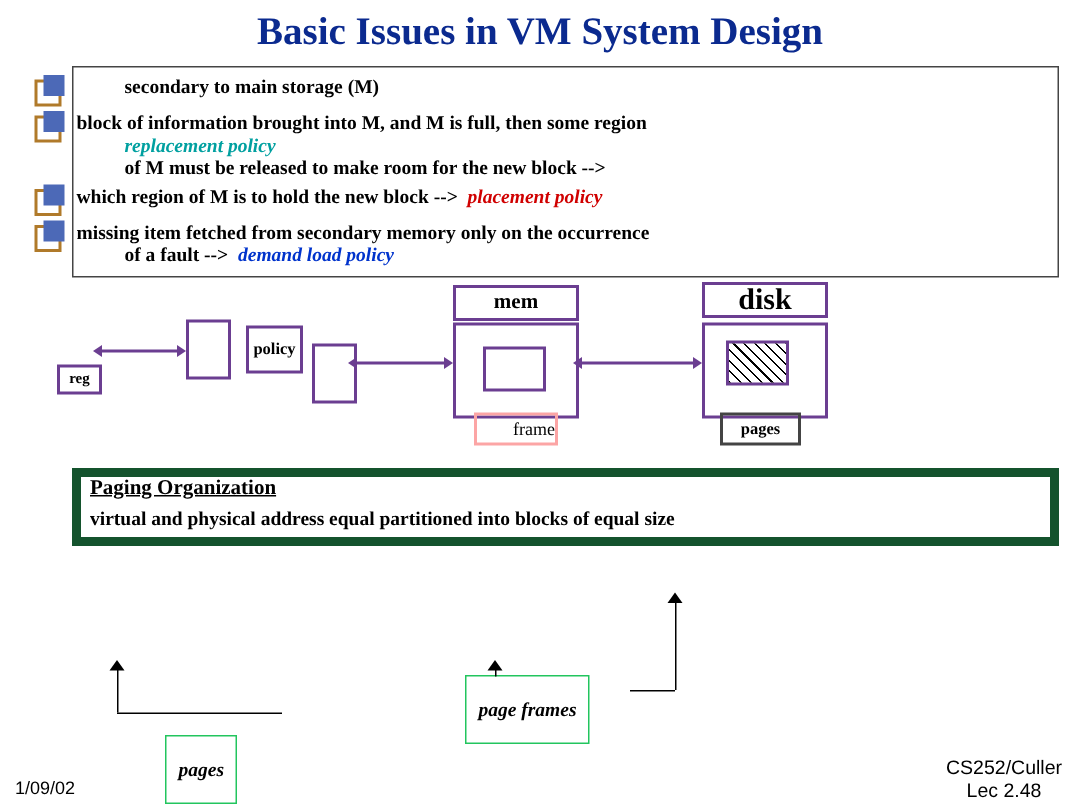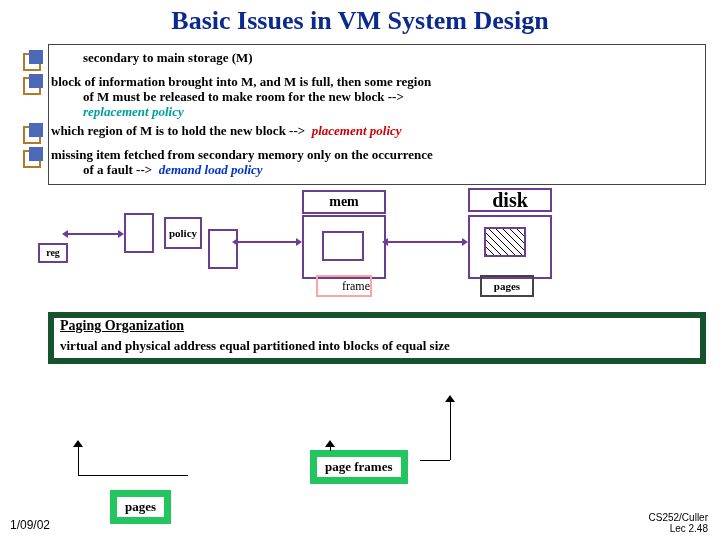--- a/index.html
+++ b/index.html
@@ -85,38 +85,38 @@
   }
   .arrow::before { left:-6px; border-right:6px solid #6b3e91; }
   .arrow::after  { right:-6px; border-left:6px solid #6b3e91; }
   .porg {
     border: 6px solid #14532d;
     margin: 12px 14px 0 48px;
     padding: 0 0 4px 6px;
     font-weight: bold;
   }
   .porg-title { text-decoration: underline; font-size:14px; margin-bottom:4px; }
-  .pframes { position:absolute; border:7px solid #22c55e; padding:2px 8px; font-weight:bold; font-size:13px; background:#fff; }
+  .pframes { position:absolute; border:1px solid #22c55e; padding:14px 8px; font-weight:bold; font-style:italic; font-size:13px; background:#fff; }
   .arrowln { position:absolute; background:#000; }
   .foot-date { position:absolute; bottom:8px; left:10px; font-size:12px; font-family: Arial, sans-serif; }
-  .foot-right { position:absolute; bottom:6px; right:12px; font-size:10px; font-family: Arial, sans-serif; text-align:right; line-height:1.1; }
+  .foot-right { position:absolute; bottom:6px; right:12px; font-size:13px; font-family: Arial, sans-serif; text-align:center; line-height:1.1; }
 </style>
 </head>
 <body>
 
 <div class="title">Basic Issues in VM System Design</div>
 
 <div class="bullets">
   <div class="bullet-item">
     <div class="bullet-icon"></div>
     <div class="btxt"><span class="indent">secondary to main storage (M)</span></div>
   </div>
   <div class="bullet-item">
     <div class="bullet-icon"></div>
-    <div class="btxt"><span>block of information brought into M, and M is full, then some region</span><span class="indent">of M must be released to make room for the new block --&gt;</span><span class="indent rep">replacement policy</span></div>
+    <div class="btxt"><span>block of information brought into M, and M is full, then some region</span><span class="indent rep">replacement policy</span><span class="indent">of M must be released to make room for the new block --&gt;</span></div>
   </div>
   <div class="bullet-item">
     <div class="bullet-icon"></div>
     <div class="btxt"><span>which region of M is to hold the new block --&gt;</span> &nbsp;<span class="place">placement policy</span></div>
   </div>
   <div class="bullet-item">
     <div class="bullet-icon"></div>
     <div class="btxt"><span>missing item fetched from secondary memory only on the occurrence</span><span class="indent"><span>of a fault  --&gt;</span>&nbsp;&nbsp;<span class="demand">demand load policy</span></span></div>
   </div>
 </div>

